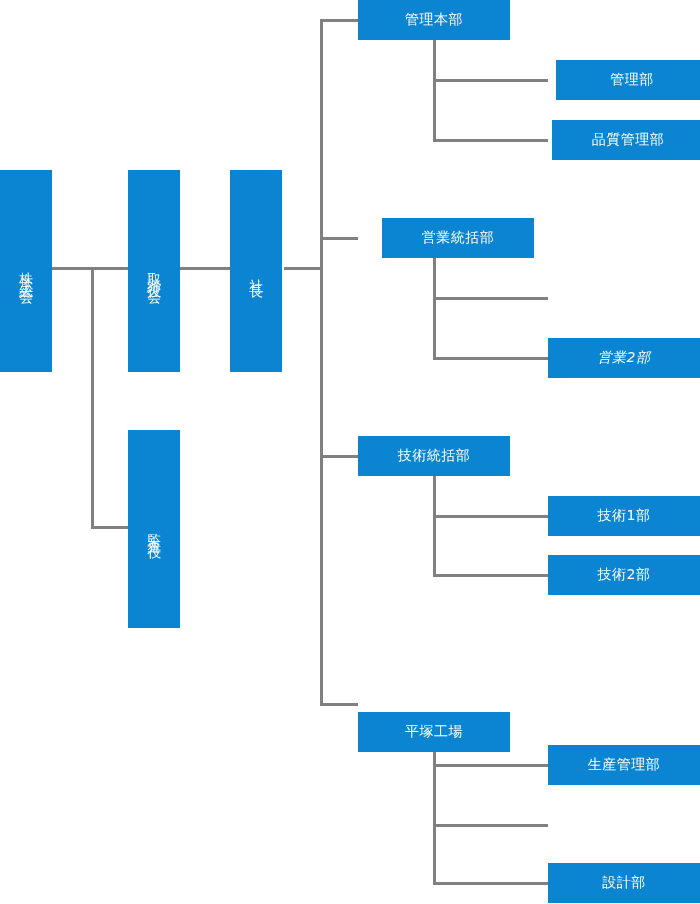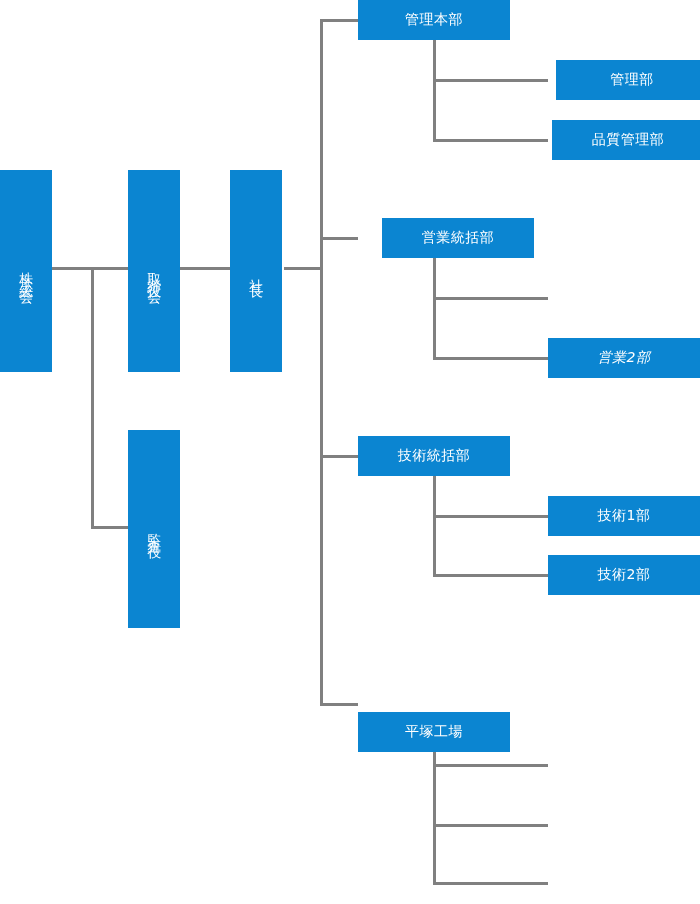--- a/index.html
+++ b/index.html
@@ -117,16 +117,18 @@
 
   <div class="node node-h" style="left:552px; top:120px;">品質管理部</div>
 
 
   <div class="node node-h" style="left:548px; top:338px;font-style:italic;">営業2部</div>
 
   <div class="node node-h" style="left:548px; top:496px;">技術1部</div>
 
   <div class="node node-h" style="left:548px; top:555px;">技術2部</div>
 
+  <div class="node node-h" style="left:548px; top:745px;">生産管理部</div>
 
 
+  <div class="node node-h" style="left:548px; top:863px;">設計部</div>
 
 </div>
 
 </body></html>

